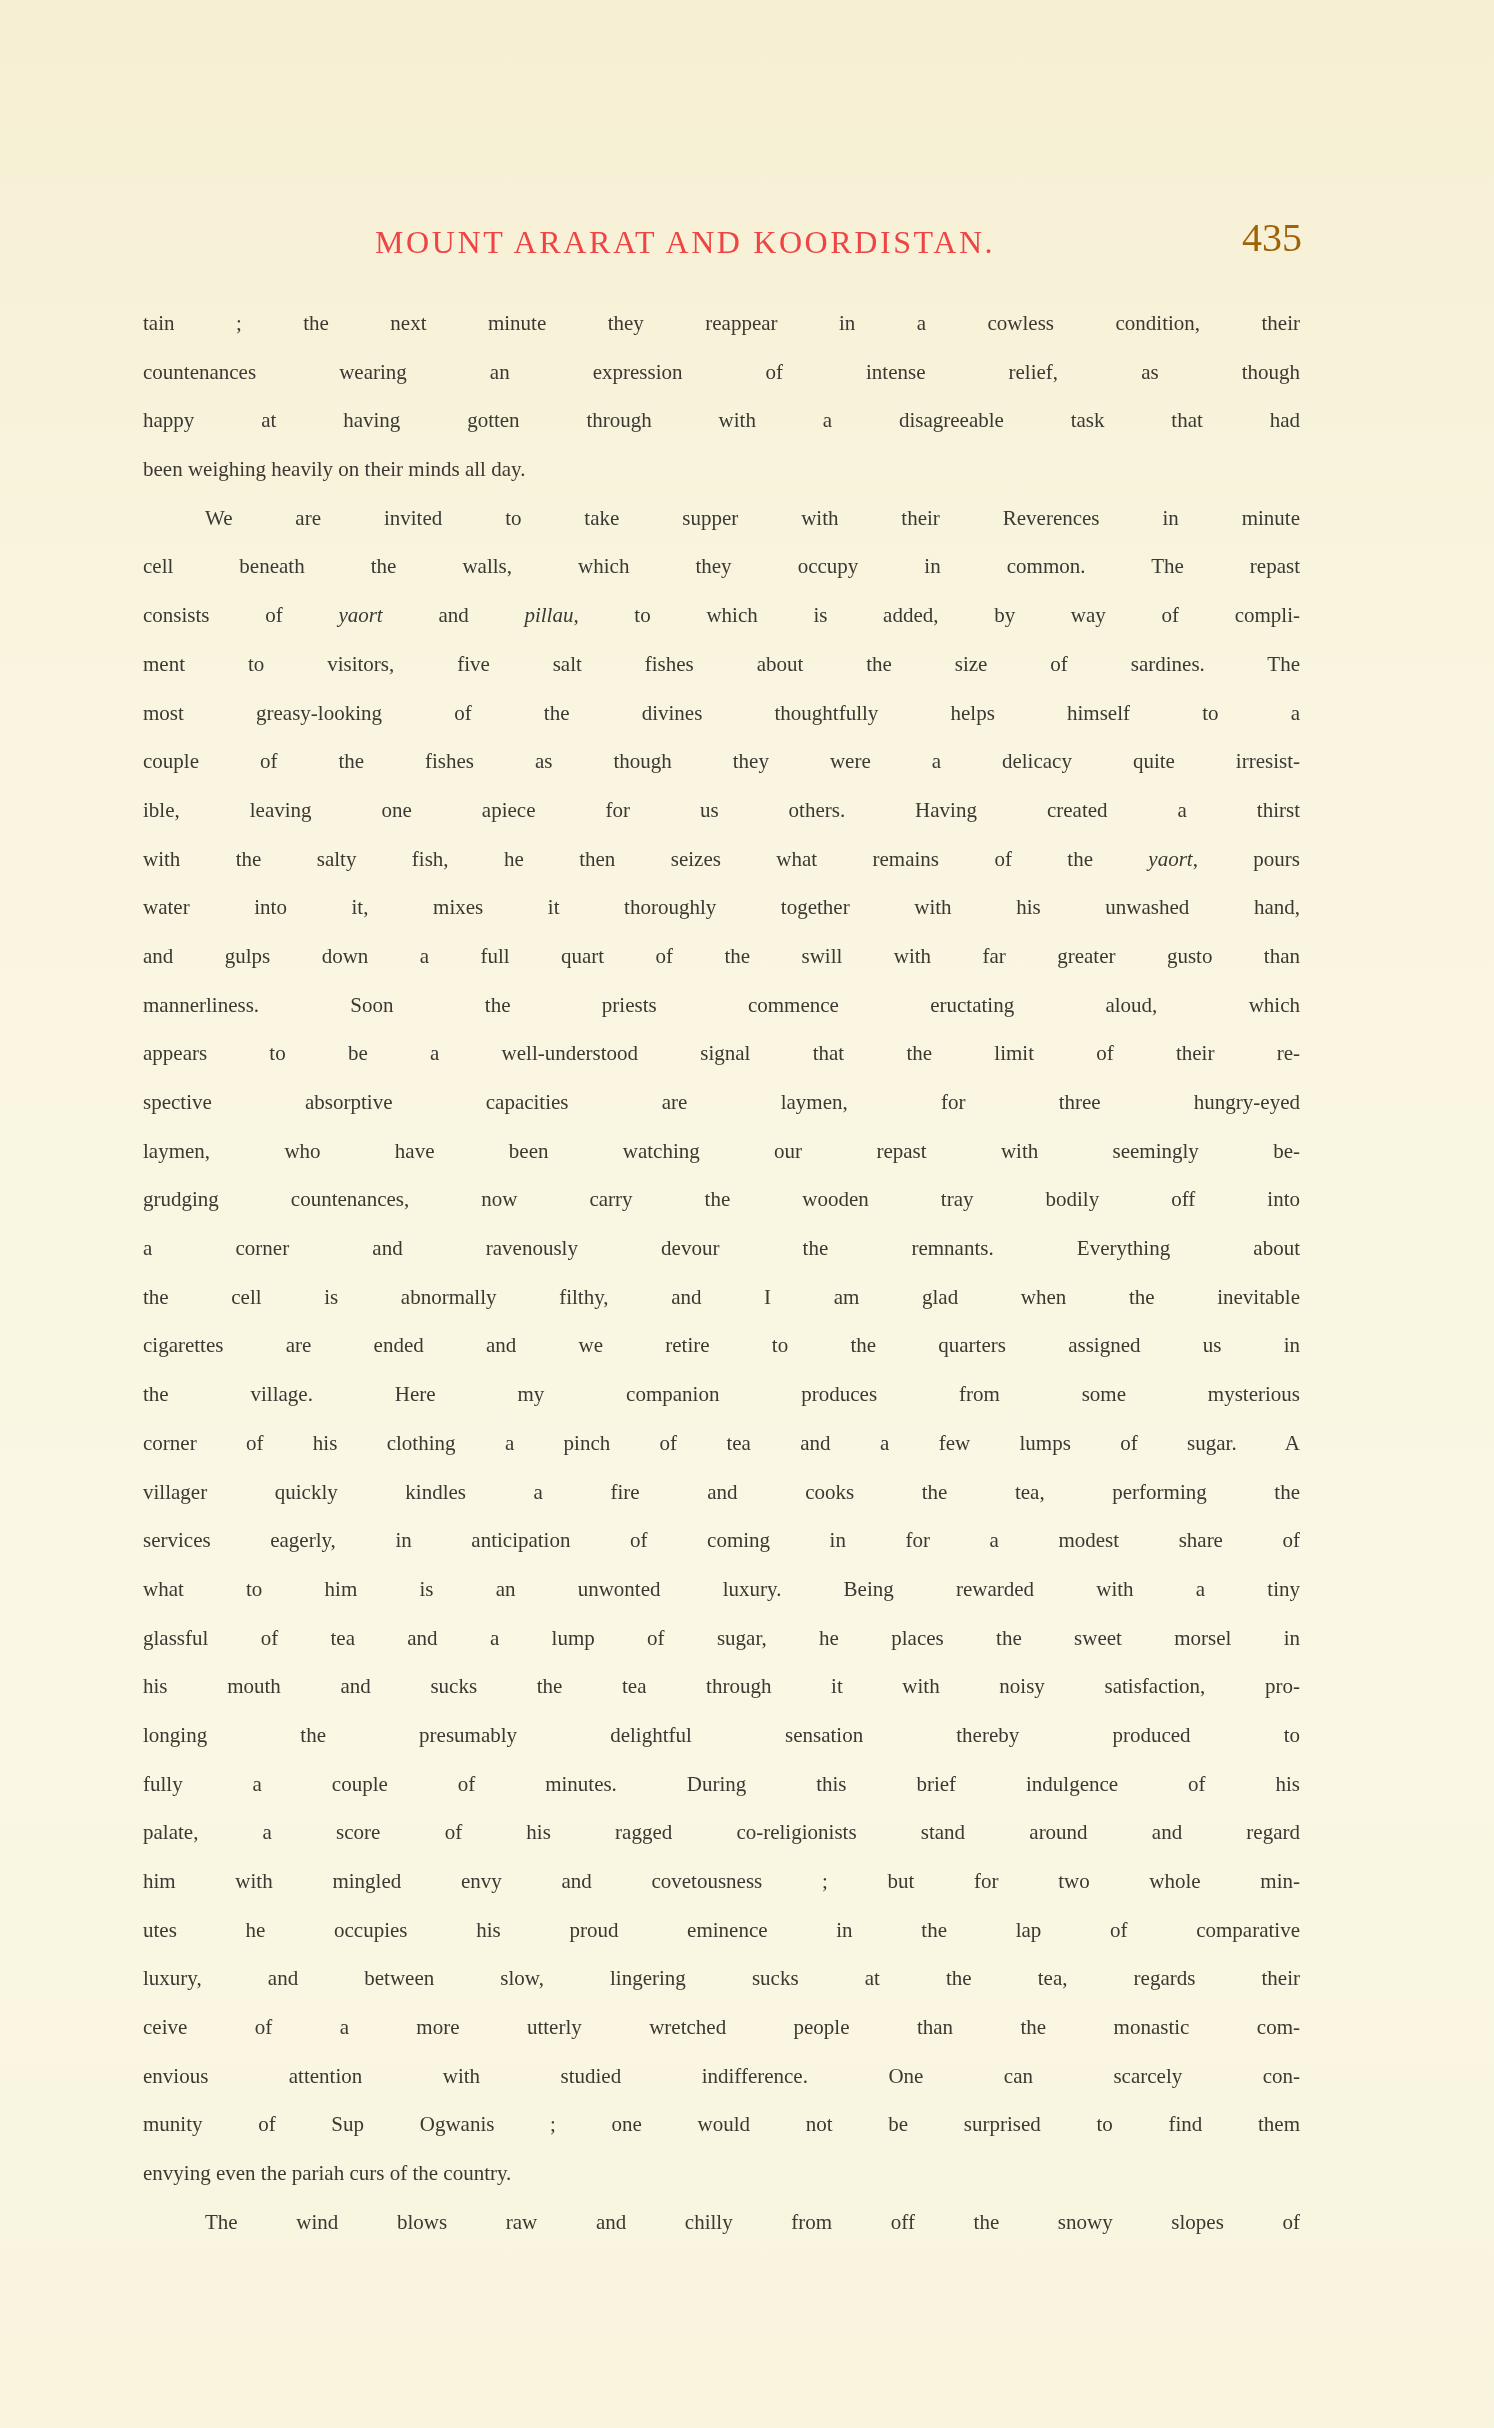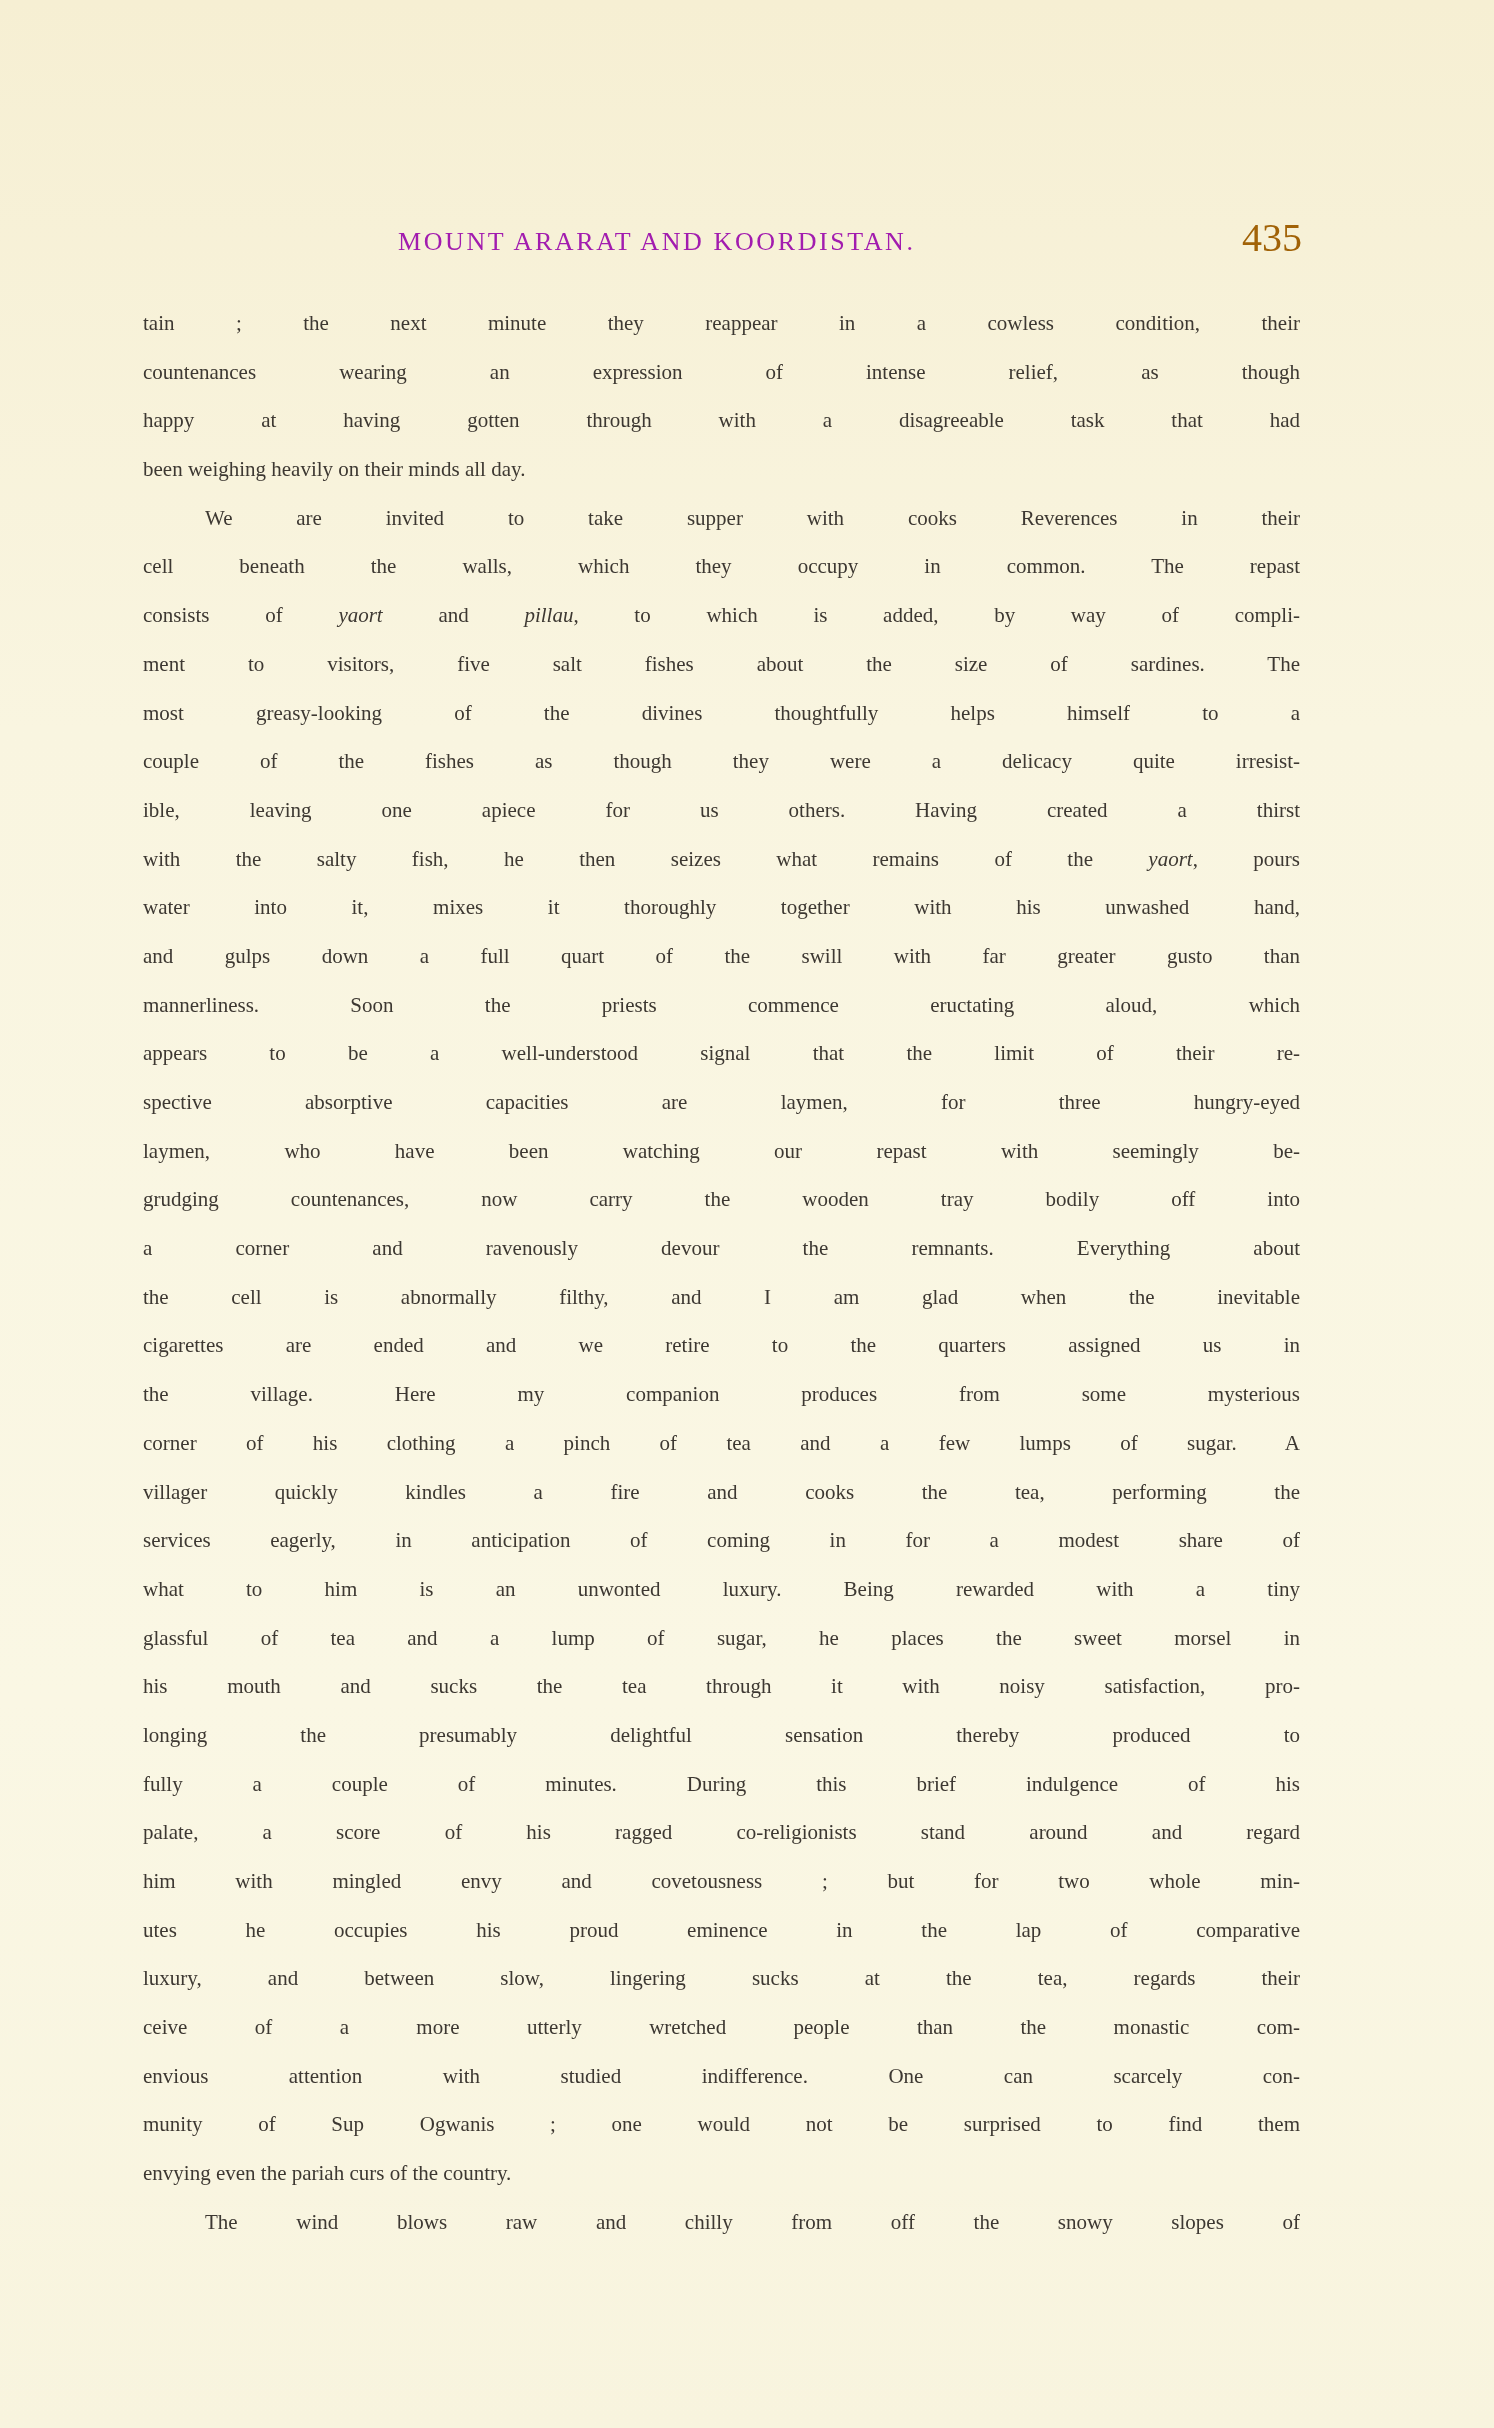--- a/index.html
+++ b/index.html
@@ -9,23 +9,22 @@
     position: relative;
     font-family: "Liberation Serif", "DejaVu Serif", serif;
     color: #3d3832;
   }
   .page { position: absolute; left: 0; top: 0; width: 1494px; height: 2428px; }
   .running-head {
     position: absolute; top: 222px; left: 140px; width: 1162px; height: 40px;
   }
   .running-title {
     position: absolute; left: 235px; top: 0;
-    font-size: 26px; letter-spacing: 2.6px; line-height: 40px;
-    color: #a21caf;
-    margin-left: 23px;
+    font-size: 32px; letter-spacing: 2.6px; line-height: 40px;
+    color: #ef4444;
   }
   .page-number {
     position: absolute; right: 0; top: -4px;
     font-size: 40px; line-height: 40px; color: #a16207;
   }
   .body-text {
     position: absolute; left: 143px; top: 299px; width: 1157px;
   }
   .line {
     display: block; height: 48.7px; line-height: 48.7px;
@@ -43,21 +42,21 @@
 <div class="page">
   <div class="running-head">
     <span class="running-title">MOUNT ARARAT AND KOORDISTAN.</span>
     <span class="page-number">435</span>
   </div>
   <div class="body-text" id="body-text">
       <span class="line">tain ; the next minute they reappear in a cowless condition, their</span>
       <span class="line">countenances wearing an expression of intense relief, as though</span>
       <span class="line">happy at having gotten through with a disagreeable task that had</span>
       <span class="line last">been weighing heavily on their minds all day.</span>
-      <span class="line indent">We are invited to take supper with cooks Reverences in their</span>
+      <span class="line indent">We are invited to take supper with their Reverences in minute</span>
       <span class="line">cell beneath the walls, which they occupy in common. The repast</span>
       <span class="line"><span>consists of </span><em>yaort</em><span> and </span><em>pillau</em><span>, to which is added, by way of compli-</span></span>
       <span class="line">ment to visitors, five salt fishes about the size of sardines. The</span>
       <span class="line">most greasy-looking of the divines thoughtfully helps himself to a</span>
       <span class="line">couple of the fishes as though they were a delicacy quite irresist-</span>
       <span class="line">ible, leaving one apiece for us others. Having created a thirst</span>
       <span class="line"><span>with the salty fish, he then seizes what remains of the </span><em>yaort</em><span>, pours</span></span>
       <span class="line">water into it, mixes it thoroughly together with his unwashed hand,</span>
       <span class="line">and gulps down a full quart of the swill with far greater gusto than</span>
       <span class="line">mannerliness. Soon the priests commence eructating aloud, which</span>

